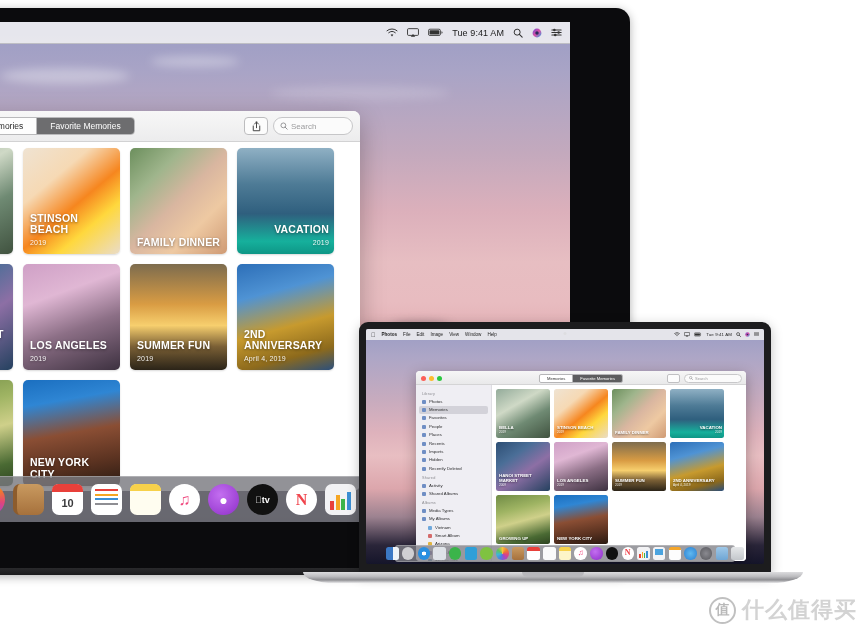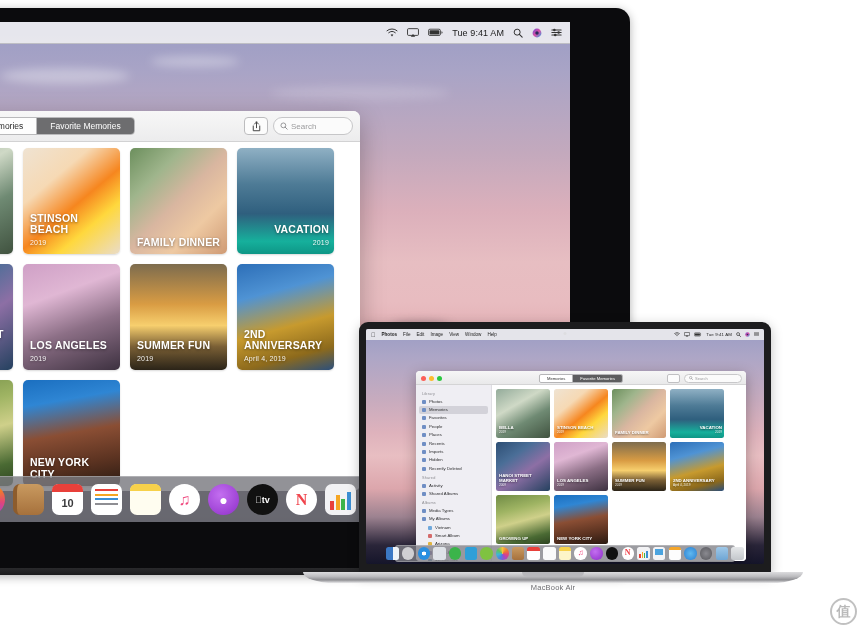--- a/index.html
+++ b/index.html
@@ -631,20 +631,20 @@
           <div class="mb-dock-icon" style="background:#fdfdfd;border-top:3px solid #f4a62a;"></div>
           <div class="mb-dock-icon" style="background:radial-gradient(circle,#5fb8f0,#2b7fd0);border-radius:50%;"></div>
           <div class="mb-dock-icon" style="background:radial-gradient(circle,#8a8a90,#57575c);border-radius:50%;"></div>
           <div class="mb-dock-icon" style="background:linear-gradient(180deg,#9fc8e8,#6fa6d4);"></div>
           <div class="mb-dock-icon" style="background:linear-gradient(180deg,#e6e8ea,#c3c7cb);"></div>
         </div>
       </div>
     </div>
     <div id="mb-base"></div>
     <div id="mb-notch"></div>
-    <div id="mb-label">MacBook Air</div>
   </div>
 
   <div id="watermark">
     <div id="wm-badge">值</div>
+    <div id="wm-text">什么值得买</div>
   </div>
 
 </div>
 
 </body></html>

